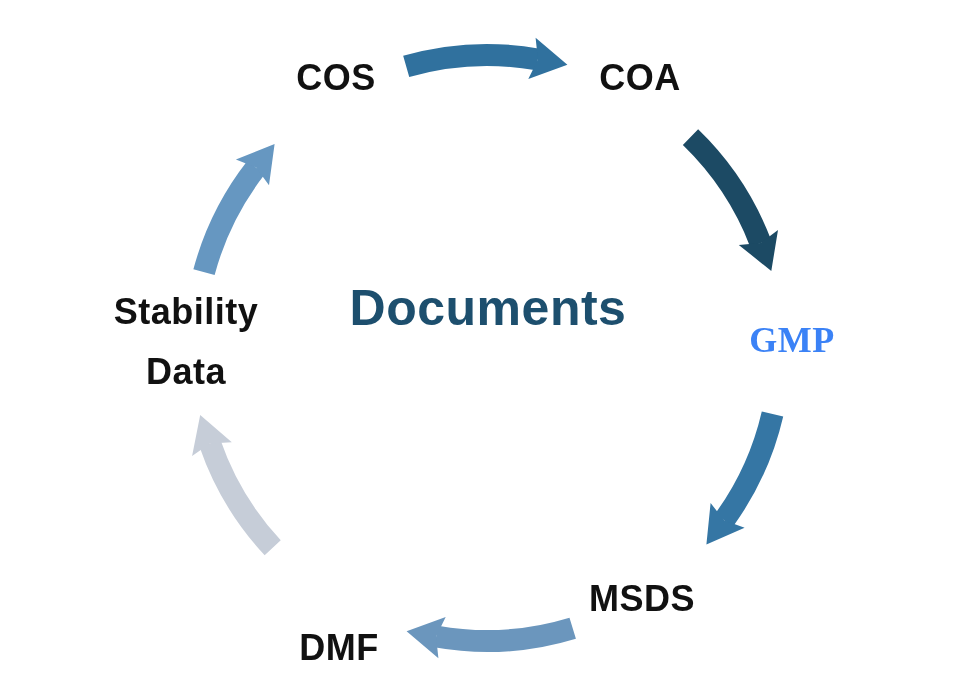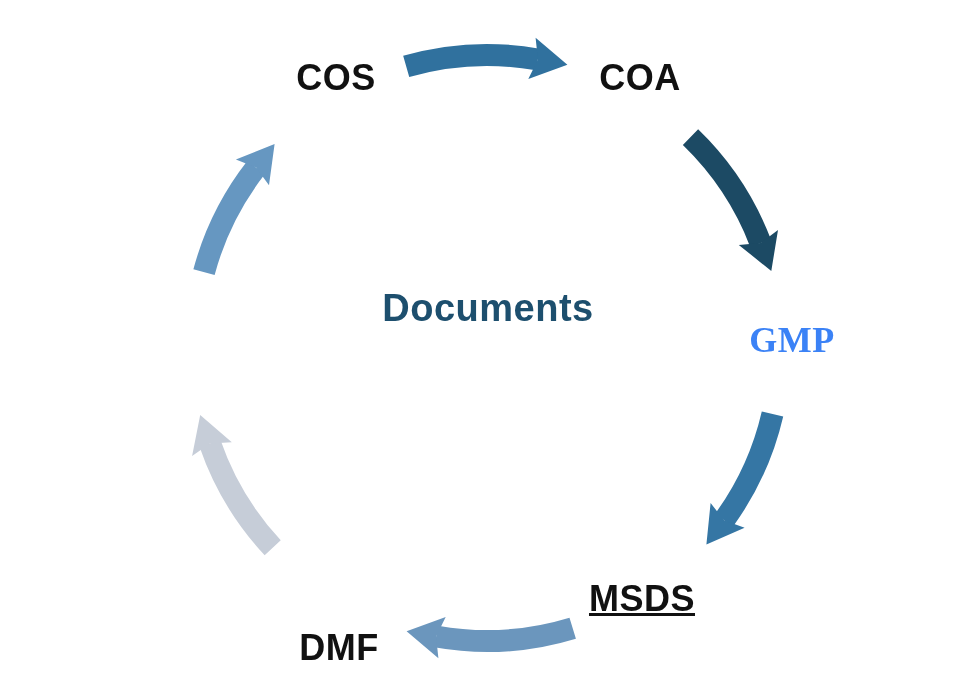--- a/index.html
+++ b/index.html
@@ -32,30 +32,30 @@
     text-align: center;
     white-space: nowrap;
     line-height: 1;
   }
   .node-label.two-line {
     line-height: 60px;
   }
   #lbl-cos      { left: 336px; top: 78px;  }
   #lbl-coa      { left: 640px; top: 78px;  }
   #lbl-gmp      { left: 792px; top: 340px; }
-  #lbl-msds     { left: 642px; top: 599px; text-decoration: underline; }
+  #lbl-msds     { left: 642px; top: 599px; }
   #lbl-dmf      { left: 339px; top: 600px; margin-top: 48px; }
   #lbl-stability{ left: 186px; top: 342px; }
   .center-title {
     position: absolute;
     left: 488px;
     top: 308px;
     transform: translate(-50%, -50%);
     font-weight: 700;
-    font-size: 38px;
+    font-size: 50px;
     letter-spacing: 0.5px;
     line-height: 68px;
     text-align: center;
     white-space: nowrap;
   }
 </style>
 </head>
 <body>
 
 <div class="stage" style="background: rgb(255, 255, 255);">
@@ -90,18 +90,22 @@
   <div class="node-label" id="lbl-cos" style="color: rgb(17, 17, 17);">COS</div>
 
   <div class="node-label" id="lbl-coa" style="color: rgb(17, 17, 17);">COA</div>
 
   <div class="node-label" id="lbl-gmp" style="color: #3b82f6; font-family: Liberation Serif, serif;">GMP</div>
 
   <div class="node-label" id="lbl-msds" style="color: rgb(17, 17, 17);">MSDS</div>
 
   <div class="node-label" id="lbl-dmf" style="color: rgb(17, 17, 17);">DMF</div>
 
+  <div class="node-label two-line" id="lbl-stability" style="color: rgb(17, 17, 17);">
+    <div>Stability</div>
+    <div>Data</div>
+  </div>
 
   <div class="center-title" id="center-title" style="color: rgb(29, 79, 110);">
     <div>Documents</div>
   </div>
 
 </div>
 
 </body></html>

